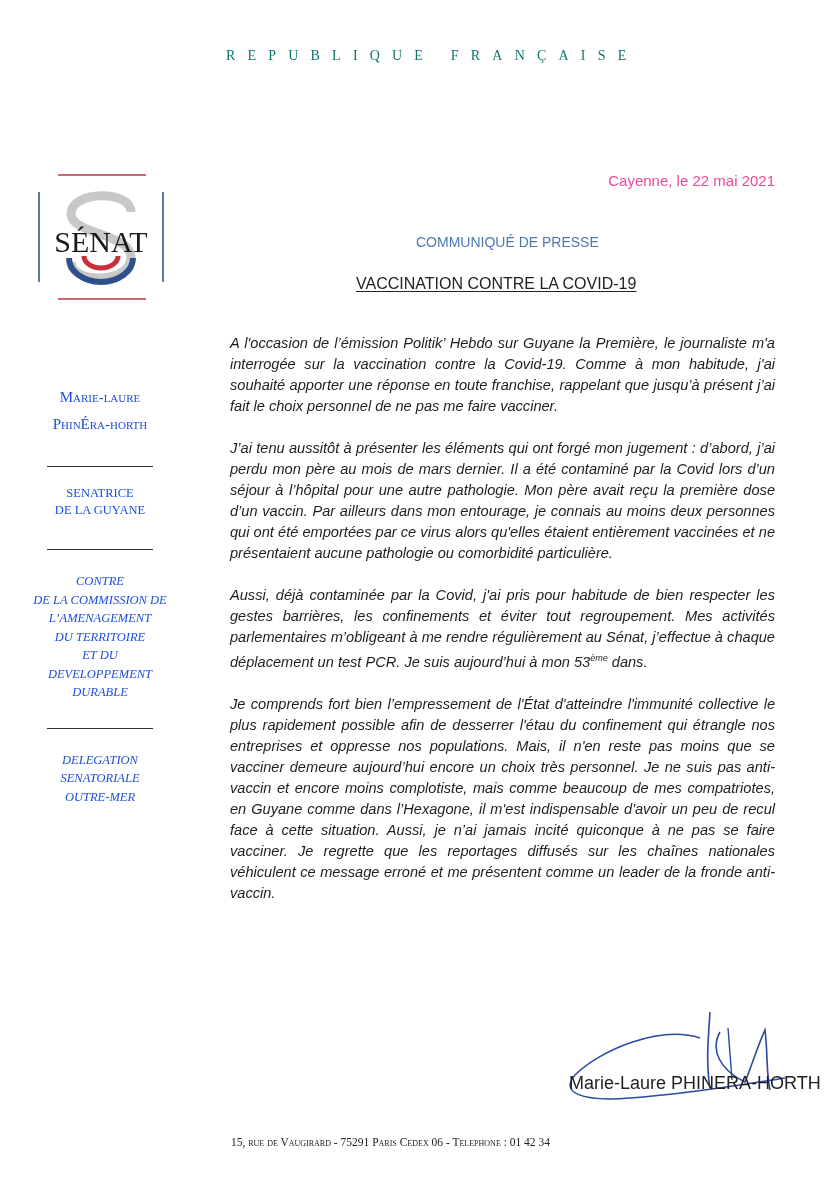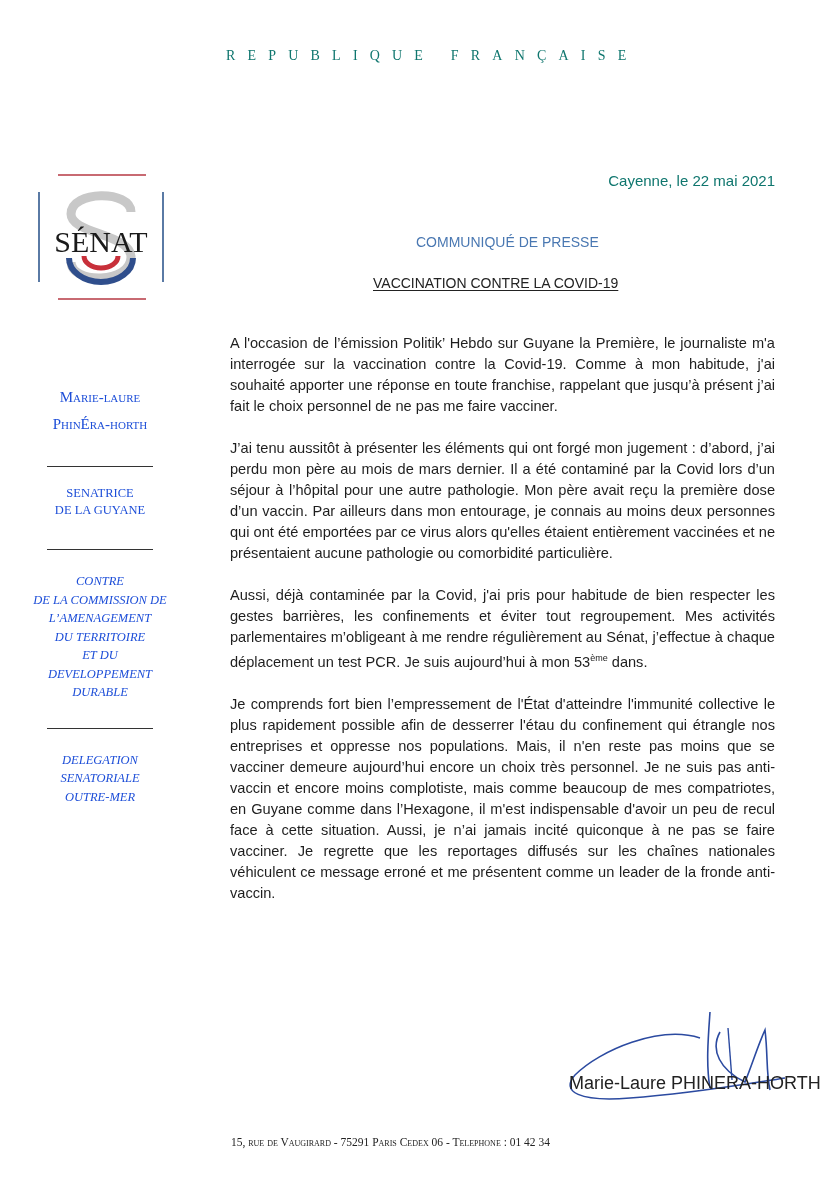--- a/index.html
+++ b/index.html
@@ -23,37 +23,37 @@
     font-family: "Liberation Serif", "DejaVu Serif", serif; color: #1d4ed8; text-align: center;
   }
   .sc-name { font-variant: small-caps; font-size: 15px; line-height: 27px; }
   .divider { width: 106px; height: 1px; background: #333; margin: 0 auto; }
   .role { font-size: 12.5px; line-height: 17px; }
   .ital { font-style: italic; font-size: 12.5px; line-height: 18.5px; }
 
   
   .date {
     position: absolute; right: 60px; top: 172px;
-    font-family: "Liberation Sans", "DejaVu Sans", sans-serif; font-size: 15px; color: #0f766e; margin-left: 45px;
+    font-family: "Liberation Sans", "DejaVu Sans", sans-serif; font-size: 15px; color: #ec4899; margin-left: 45px;
   }
   .communique {
     position: absolute; left: 400px; top: 234px;
     font-family: "Liberation Sans", "DejaVu Sans", sans-serif; font-size: 14px; color: #4a78b2; margin-left: 16px;
   }
   .subject {
-    position: absolute; left: 373px; top: 275px;
-    font-family: "Liberation Sans", "DejaVu Sans", sans-serif; font-size: 14px; color: #222;
+    position: absolute; left: 356px; top: 275px;
+    font-family: "Liberation Sans", "DejaVu Sans", sans-serif; font-size: 16px; color: #222;
     text-decoration: underline; text-underline-offset: 2px;
   }
   .body-text {
     position: absolute; left: 230px; top: 333px; width: 545px;
     font-family: "Liberation Sans", "DejaVu Sans", sans-serif; font-size: 14.6px;
     line-height: 21px; color: #1e1e1e; text-align: justify;
   }
-  .body-text p { margin-bottom: 21px; }
+  .body-text p { margin-bottom: 21px; font-style: italic; }
   .body-text sup { font-size: 9px; vertical-align: 6px; }
 
   .signature { position: absolute; left: 560px; top: 1010px; width: 230px; height: 95px; }
   .signature svg { width: 100%; height: 100%; }
   .signame {
     position: absolute; left: 569px; top: 1073px;
     font-family: "Liberation Sans", "DejaVu Sans", sans-serif; font-size: 18px; color: #222;
   }
 
   .footer {

